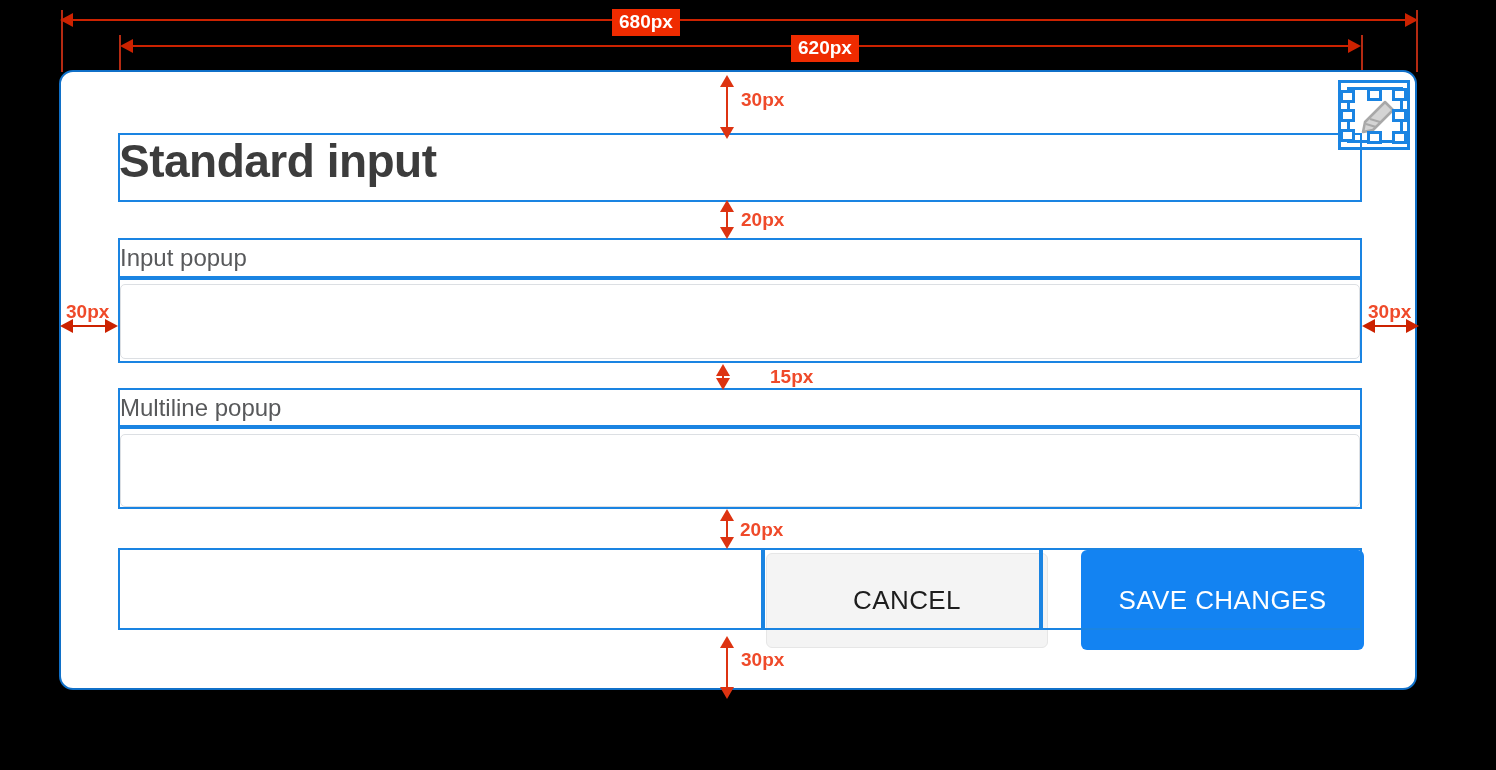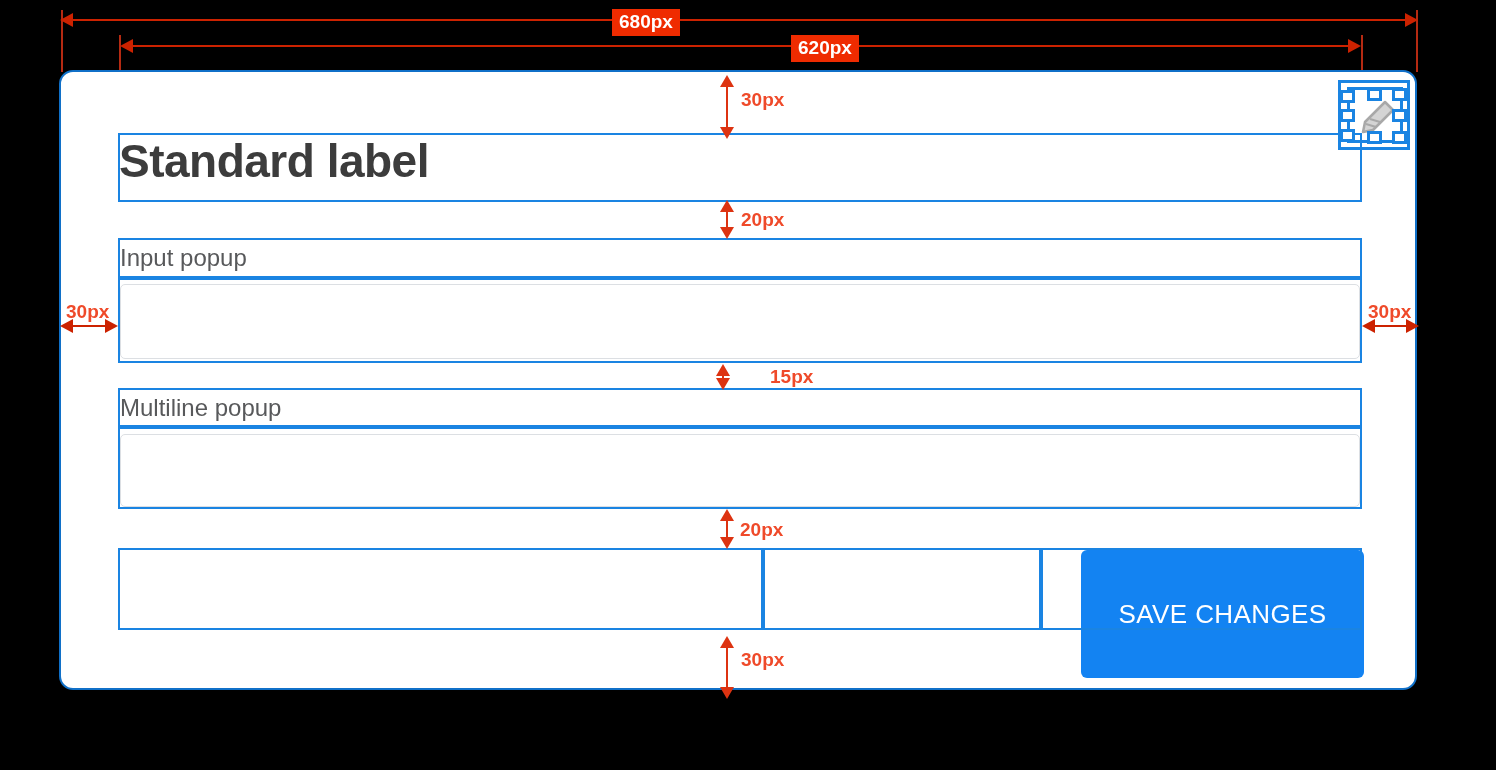--- a/index.html
+++ b/index.html
@@ -135,29 +135,30 @@
   <div class="arrow right" style="left:1405px; top:13px;"></div>
   <div class="dim-chip" style="left:612px; top:9px;">680px</div>
 
   <div class="dimline-h" style="left:128px; top:45px; width:1225px;"></div>
   <div class="arrow left" style="left:120px; top:39px;"></div>
   <div class="arrow right" style="left:1348px; top:39px;"></div>
   <div class="dim-chip" style="left:791px; top:35px;">620px</div>
 
   <div class="dialog">
 
-    <div class="dlg-title" style="left:58px; top:62px;">Standard label</div>
+    <div class="dlg-title" style="left:58px; top:62px;">Standard input</div>
 
     <div class="field-label" style="left:59px; top:172px;">Input popup</div>
     <div class="real-input" style="left:59px; top:212px; width:1240px; height:75px;"></div>
 
     <div class="field-label" style="left:59px; top:322px;">Multiline popup</div>
     <div class="real-input" style="left:59px; top:362px; width:1240px; height:73px;"></div>
 
-    <div class="real-btn btn-save" style="left:1020px; top:478px; width:283px; height:128px;">SAVE CHANGES</div>
+    <div class="real-btn btn-cancel" style="left:705px; top:481px; width:282px; height:95px;">CANCEL</div>
+    <div class="real-btn btn-save" style="left:1020px; top:478px; width:283px; height:100px;">SAVE CHANGES</div>
 
     <div class="sel-glyph" style="left:1294px; top:22px; width:46px; height:46px;">
       <svg viewBox="0 0 46 46" width="46" height="46" aria-hidden="true">
         <path d="M30 8 L38 16 L18 36 L8 38 L10 28 Z" fill="#d4d4d4" stroke="#a8a8a8" stroke-width="2.5" stroke-linejoin="round"></path>
         <path d="M11 30 L21 33" stroke="#a8a8a8" stroke-width="2.2"></path>
         <path d="M15 25 L25 28" stroke="#a8a8a8" stroke-width="2.2"></path>
       </svg>
     </div>
   </div>
 

